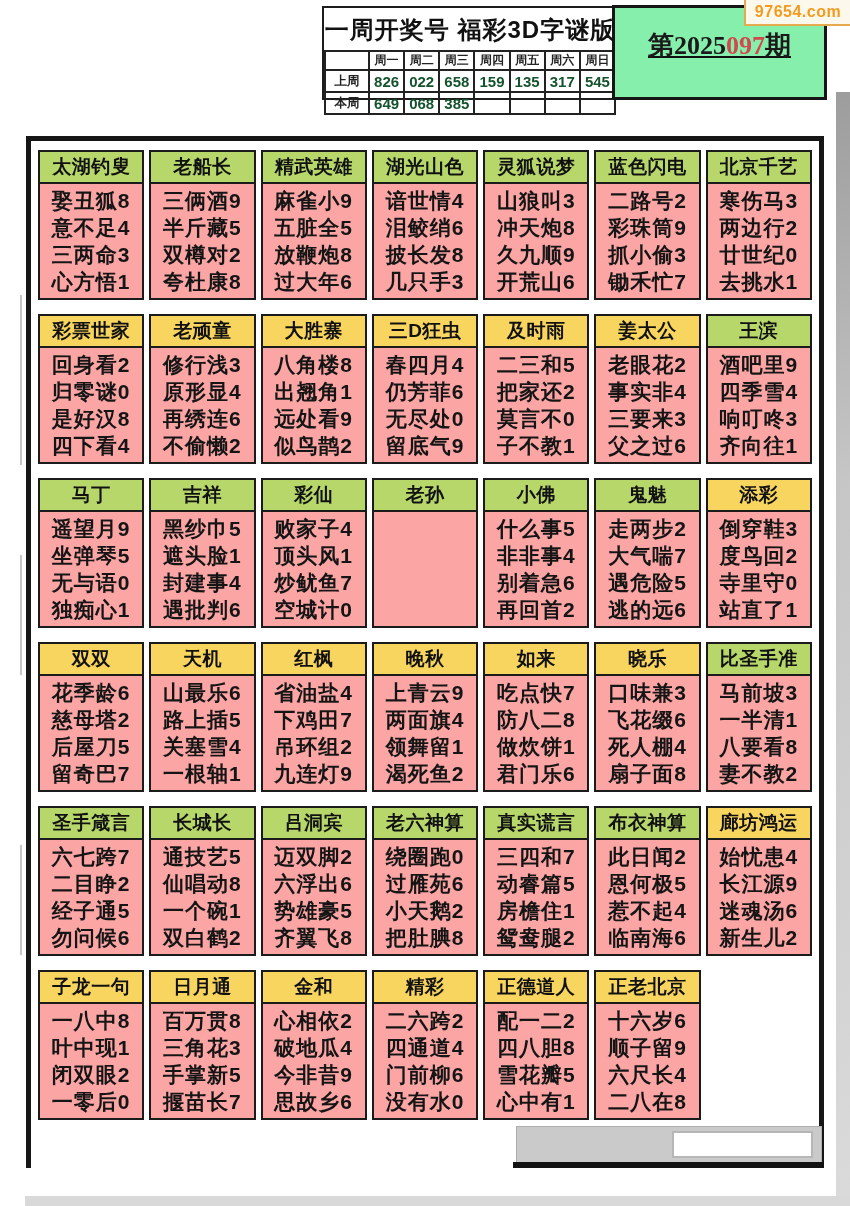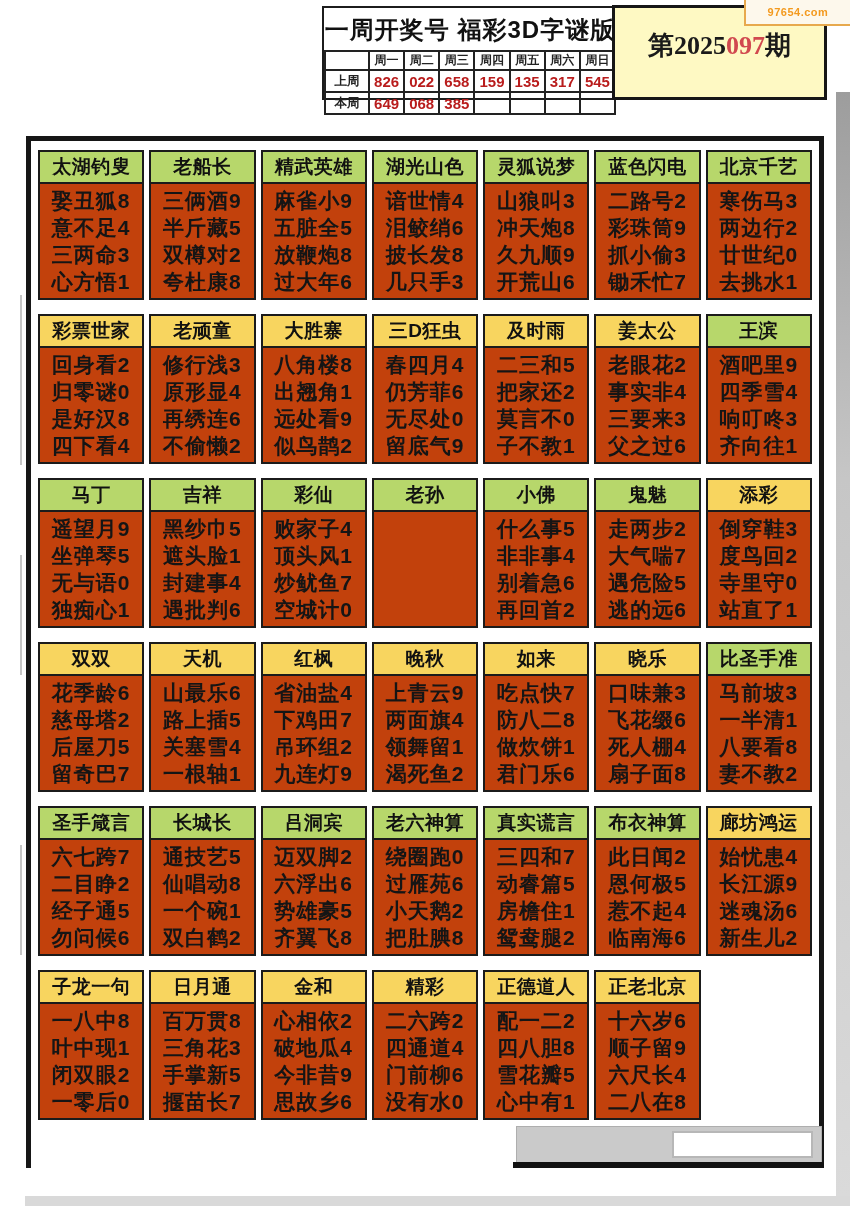--- a/index.html
+++ b/index.html
@@ -16,52 +16,52 @@
     text-align:center;font-size:24px;font-weight:bold;letter-spacing:1px;
     margin-top:6px;white-space:nowrap;
   }
   table.week{border-collapse:collapse;width:292px;margin:4px 0 0 0;table-layout:fixed;}
   table.week td,table.week th{
     border:2px solid #222;padding:0;text-align:center;box-sizing:border-box;
     height:19px;overflow:hidden;
   }
   table.week .lblcol{width:44px;}
   table.week th{font-size:12px;font-weight:bold;color:#222;}
-  table.week td.num{font-size:15px;font-weight:bold;color:#b91c1c;height:22px;}
+  table.week td.num{font-size:15px;font-weight:bold;color:#14532d;height:22px;}
   table.week td.rowlbl{font-size:12.5px;font-weight:bold;color:#222;}
   
   .issue-box{
     position:absolute;left:612px;top:5px;width:215px;height:95px;
-    border:3px solid #161616;background:#fef9c3;box-sizing:border-box;
+    border:3px solid #161616;background:#86efac;box-sizing:border-box;text-decoration:underline;
   }
   .issue-text{
     margin-top:20px;text-align:center;
     font-family:"Liberation Serif", serif;font-size:26px;font-weight:bold;color:#1a1a1a;
     white-space:nowrap;
   }
   .issue-text .red{color:#d1494f;}
   
   .watermark{
     position:absolute;right:0;top:0;width:106px;height:26px;
     background:#fdf8ec;border-left:2px solid #e7a94d;border-bottom:2px solid #e7a94d;
     box-sizing:border-box;display:flex;align-items:center;justify-content:center;
-    font-size:11px;font-weight:bold;color:#f39a1f;letter-spacing:0.5px;
+    font-size:16px;font-weight:bold;color:#f39a1f;letter-spacing:0.5px;
   }
   
   .frame{
     position:absolute;left:26px;top:136px;width:798px;height:1032px;
     border:5px solid #161616;border-bottom:none;background:#fff;box-sizing:border-box;
   }
   .grid{
     position:absolute;left:7px;top:9px;width:774px;
     display:grid;grid-template-columns:repeat(7,1fr);
     column-gap:5px;row-gap:14px;
   }
   .cell{
-    border:2.5px solid #1b1b1b;background:#c2410c;height:150px;box-sizing:border-box;
+    border:2.5px solid #1b1b1b;background:#fca5a5;height:150px;box-sizing:border-box;
     display:flex;flex-direction:column;
   }
   .cell-head{
     height:30px;border-bottom:2.5px solid #1b1b1b;
     display:flex;align-items:center;justify-content:center;
     font-size:19px;font-weight:bold;letter-spacing:0.5px;white-space:nowrap;
   }
   .cell-head.green{background:#b7d76b;}
   .cell-head.yellow{background:#f8d55f;}
   .cell-body{flex:1;display:flex;flex-direction:column;justify-content:center;}

